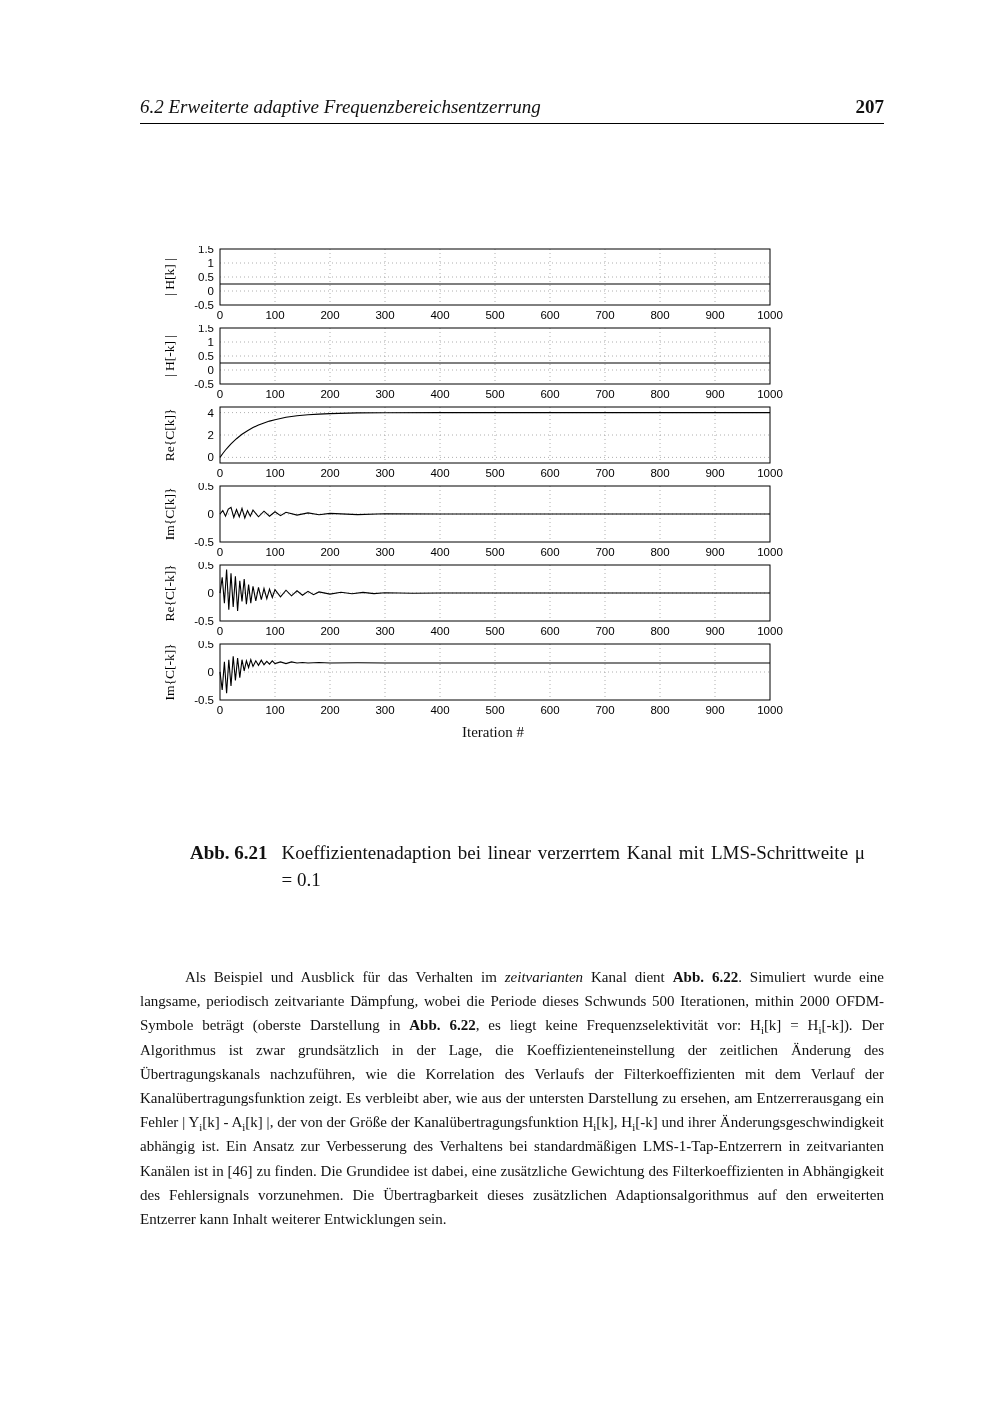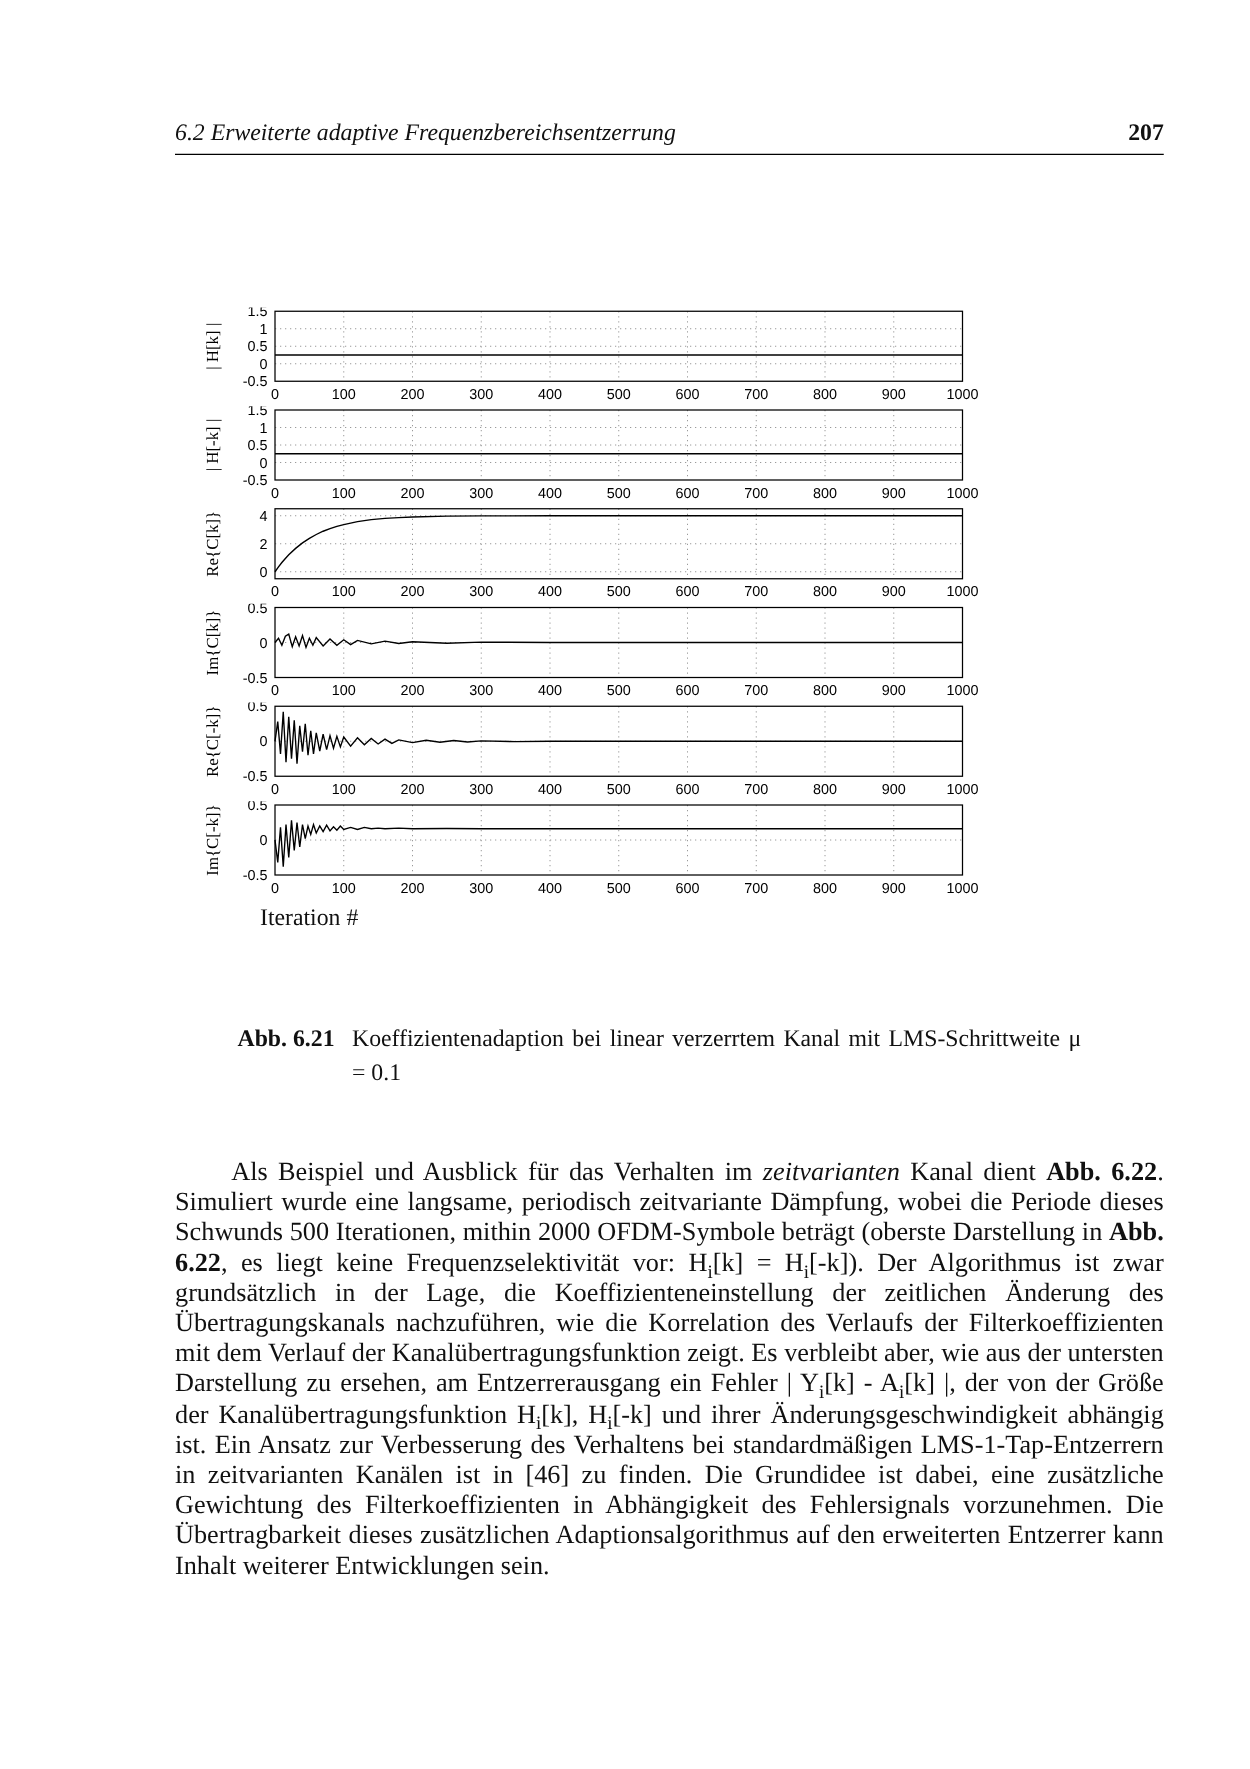--- a/index.html
+++ b/index.html
@@ -1,55 +1,55 @@
 <!DOCTYPE html>
 <html><head>
 <meta charset="utf-8">
 <style>
   html,body { margin:0; padding:0; }
   body {
     width:1000px; height:1415px; background:#ffffff; color:#111;
     font-family:"Liberation Serif", serif;
     position:relative; overflow:hidden;
   }
-  .page { padding:96px 69px 0 140px; }
+  .page { padding:96px 116px 0 140px; }
 
   
   .runhead {
     display:flex; justify-content:space-between; align-items:baseline;
     border-bottom:1.2px solid #000; padding-bottom:5px;
     font-size:19px;
   }
   .runhead .sec { font-style:italic; }
   .runhead .pnum { font-weight:bold; font-style:normal; }
 
   
   .figure { margin:122px 0 0 18px; width:640px; }
   .figure svg { display:block; }
   .grid  { stroke:#9a9a9a; stroke-width:0.8; stroke-dasharray:1 3; }
   .axbox { fill:none; stroke:#000; stroke-width:1; }
   .tick  { font:11.5px "Liberation Sans", sans-serif; fill:#000; }
   .ylab  { font:13.5px "Liberation Serif", serif; fill:#000; }
   .trace { fill:none; stroke:#000; stroke-width:1.1; }
   .xaxis-label {
     width:620px; padding-left:50px; box-sizing:border-box;
-    text-align:left; font-size:19px; margin-top:4px;
+    text-align:center; font-size:15px; margin-top:4px;
   }
 
   
   .caption {
-    display:flex; margin:72px 0 0 50px; width:675px;
+    display:flex; margin:98px 0 0 50px; width:675px;
     font-size:19px; line-height:27px;
   }
   .caption .cap-label { font-weight:bold; white-space:nowrap; margin-right:14px; }
   .caption .cap-text { text-align:justify; flex:1; }
 
   
   .bodytext {
-    margin-top:53px; font-size:21px; line-height:24.2px;
+    margin-top:72px; font-size:15px; line-height:24.2px;
     text-align:justify; text-indent:45px;
   }
   .bodytext sub { font-size:0.72em; line-height:0; }
   .bodytext b { font-weight:bold; }
   .bodytext i { font-style:italic; }
 </style>
 </head>
 <body>
 
 <div class="page">

